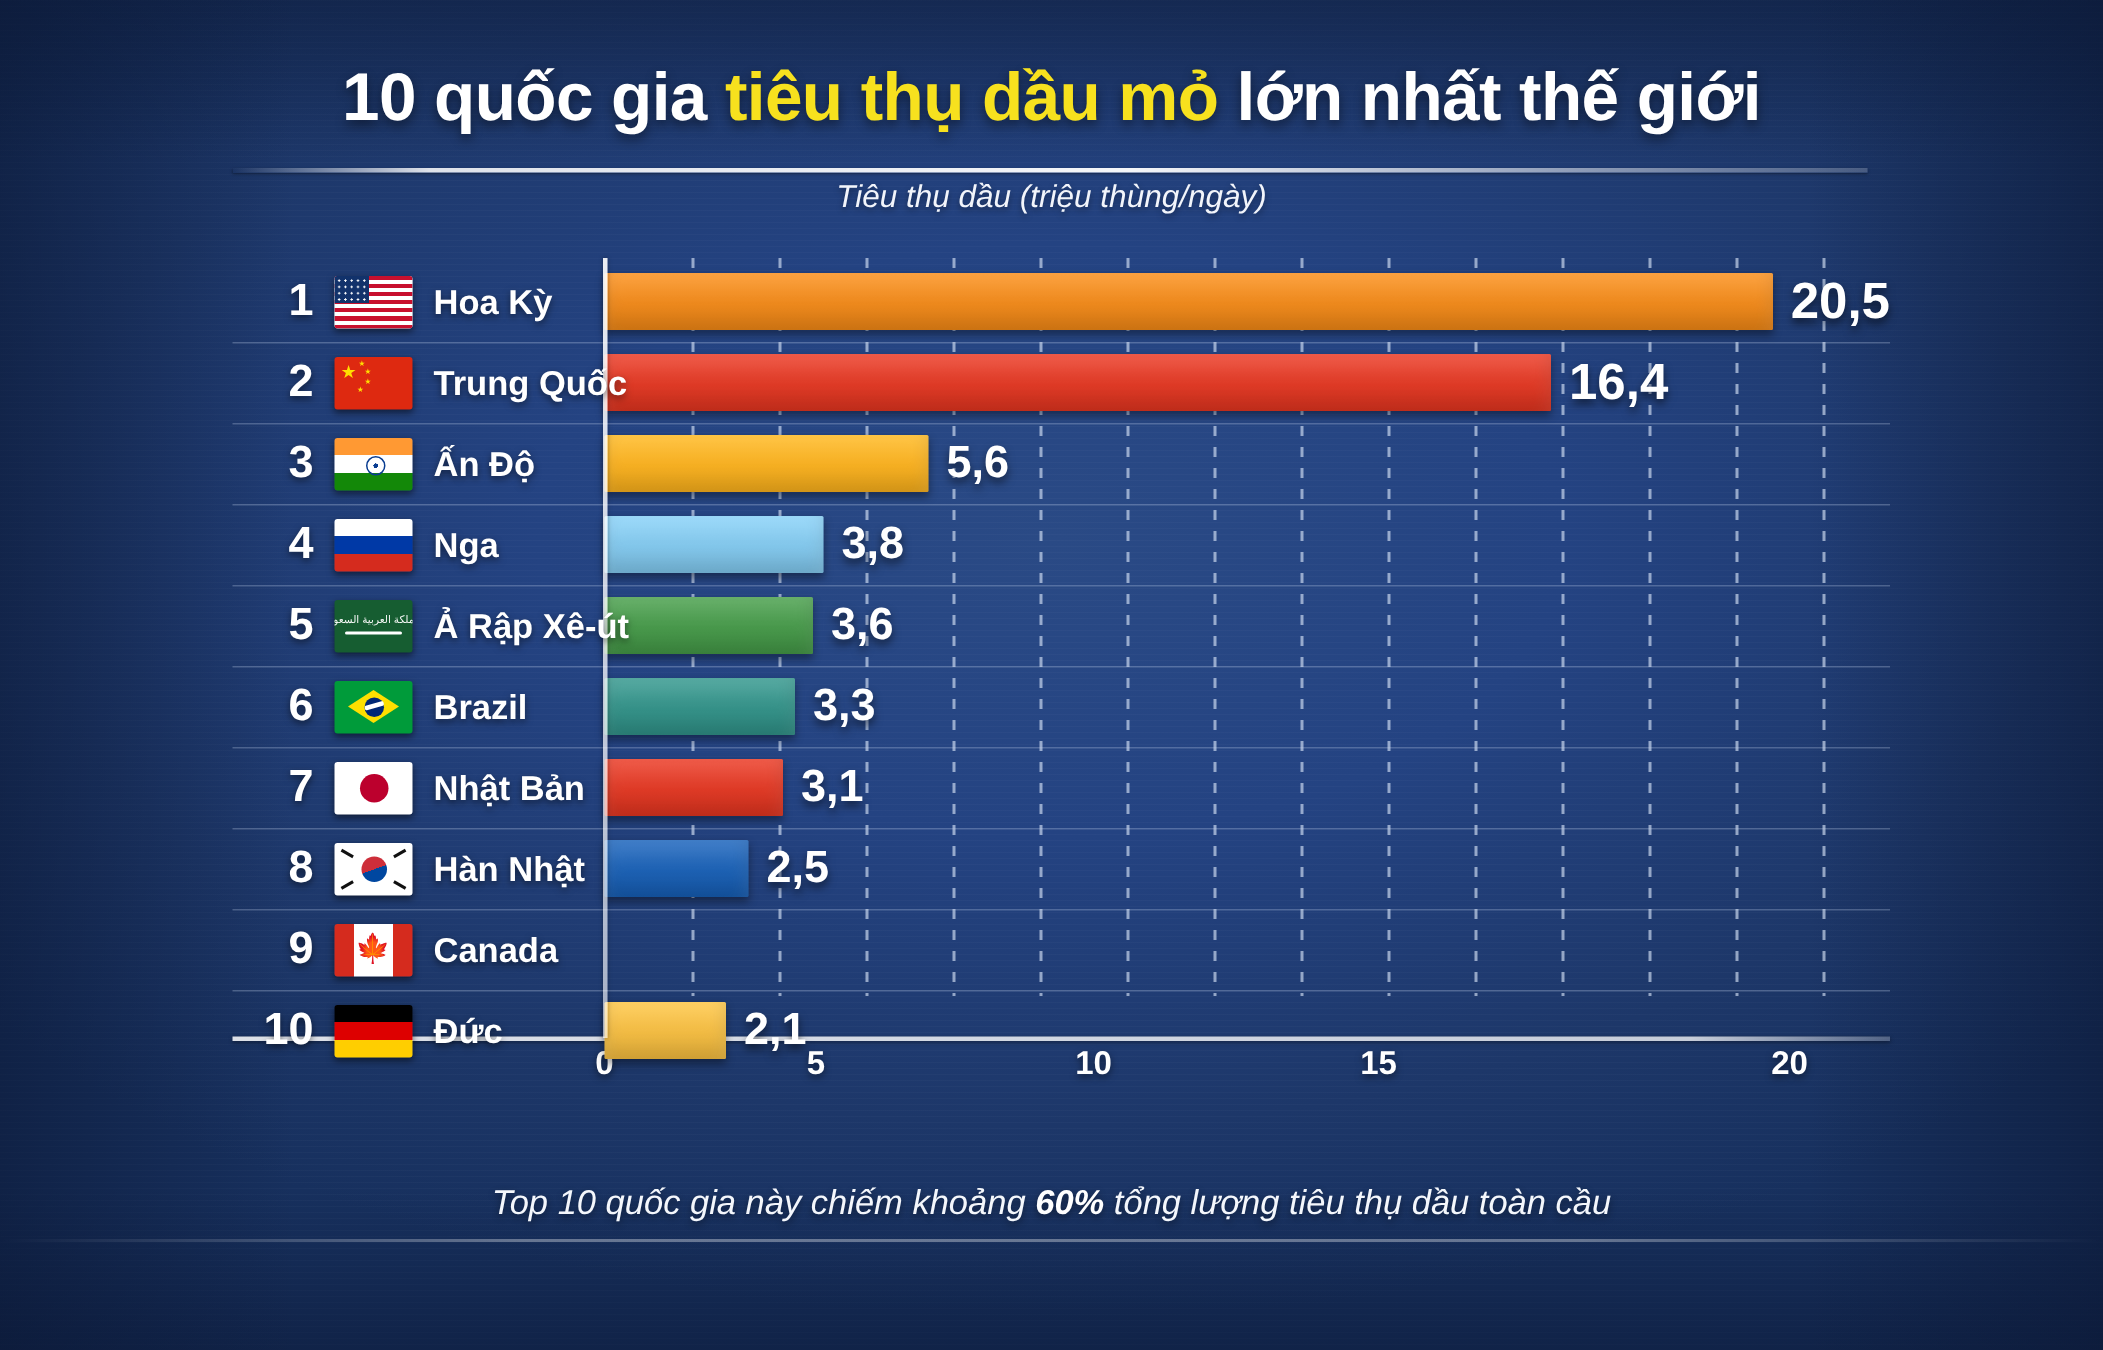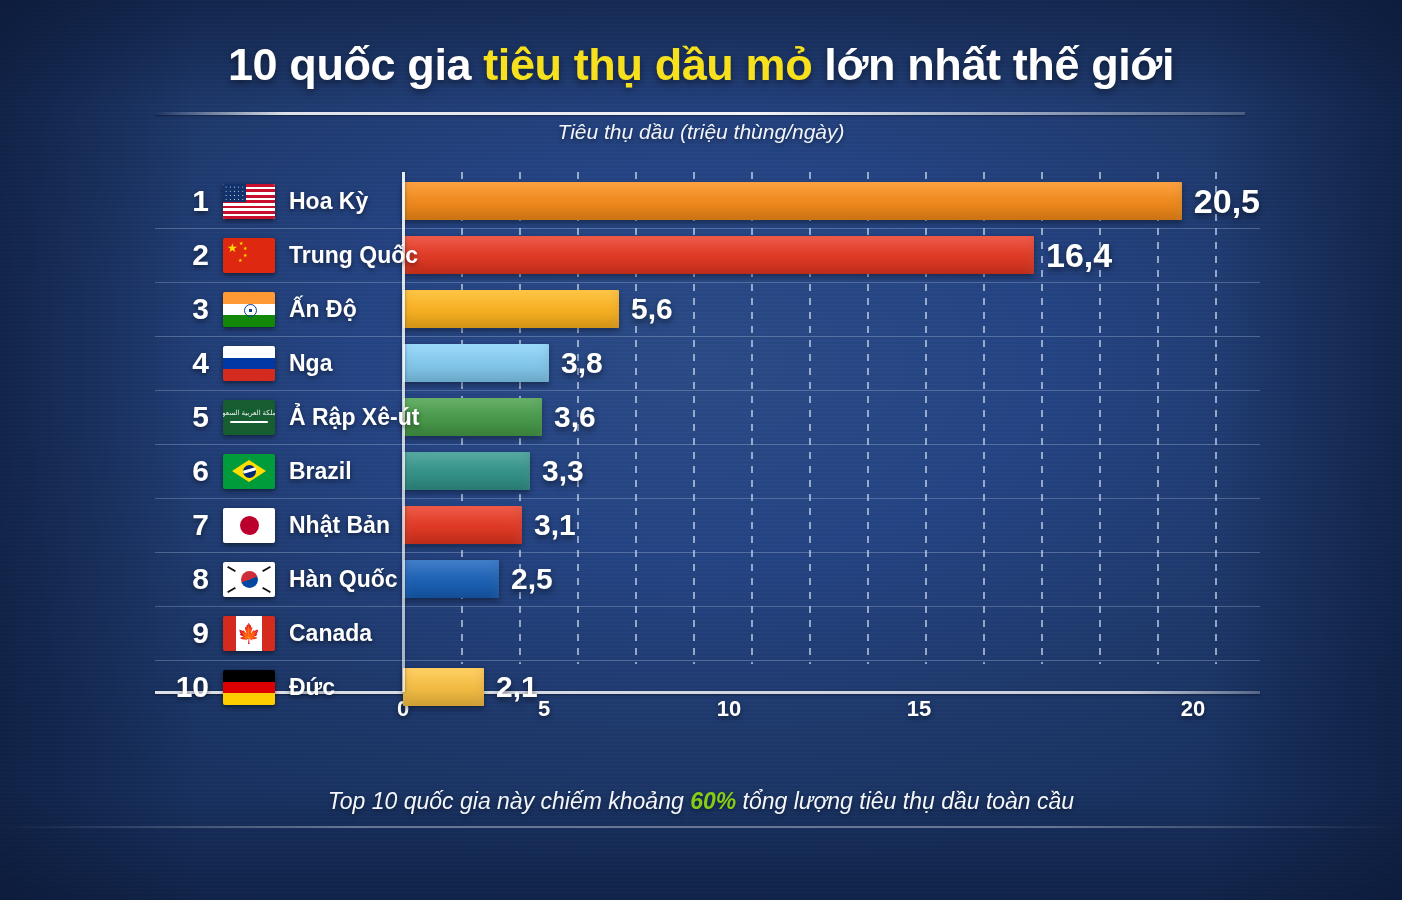--- a/index.html
+++ b/index.html
@@ -146,21 +146,21 @@
   }
 
   
   .footnote{
     position:absolute;left:0;right:0;top:788px;
     text-align:center;font-size:23px;font-style:italic;
     color:#f4f7fc;
     text-shadow:0 2px 5px rgba(0,0,0,.45);
     white-space:nowrap;
   }
-  .footnote .hl{color:#84cc16;font-weight:bold;font-style:italic;}
+  .footnote .hl{color:#ffffff;font-weight:bold;font-style:italic;}
   .foot-rule{
     position:absolute;left:0;right:0;top:826px;height:2px;
     background:linear-gradient(90deg, rgba(255,255,255,0) 0%, rgba(255,255,255,.35) 25%, rgba(255,255,255,.35) 75%, rgba(255,255,255,0) 100%);
   }
   .source{
     position:absolute;left:228px;top:852px;
     font-size:21px;font-style:italic;font-weight:bold;
     color:#ffffff;
     text-shadow:0 2px 5px rgba(0,0,0,.45);
   }
@@ -339,21 +339,21 @@
         <div class="hline full" style="top: 380px;"></div>
         <div class="row" style="top: 384px;">
           <div class="rank">8</div>
           <div class="flag f-kr">
             <span class="taeg-top"></span>
             <span class="tri t1"></span>
             <span class="tri t2"></span>
             <span class="tri t3"></span>
             <span class="tri t4"></span>
           </div>
-          <div class="cname">Hàn Quốc</div>
+          <div class="cname">Hàn Nhật</div>
           <div class="barwrap">
             <div class="bar" style="width: 96px; background: linear-gradient(rgb(45, 113, 195) 0%, rgb(31, 99, 181) 45%, rgb(21, 89, 171) 100%);"></div>
             <div class="val">2,5</div>
           </div>
         </div>
         <div class="hline full" style="top: 434px;"></div>
         <div class="row" style="top: 438px;">
           <div class="rank">9</div>
           <div class="flag f-ca">
             <span class="leaf">🍁</span>

